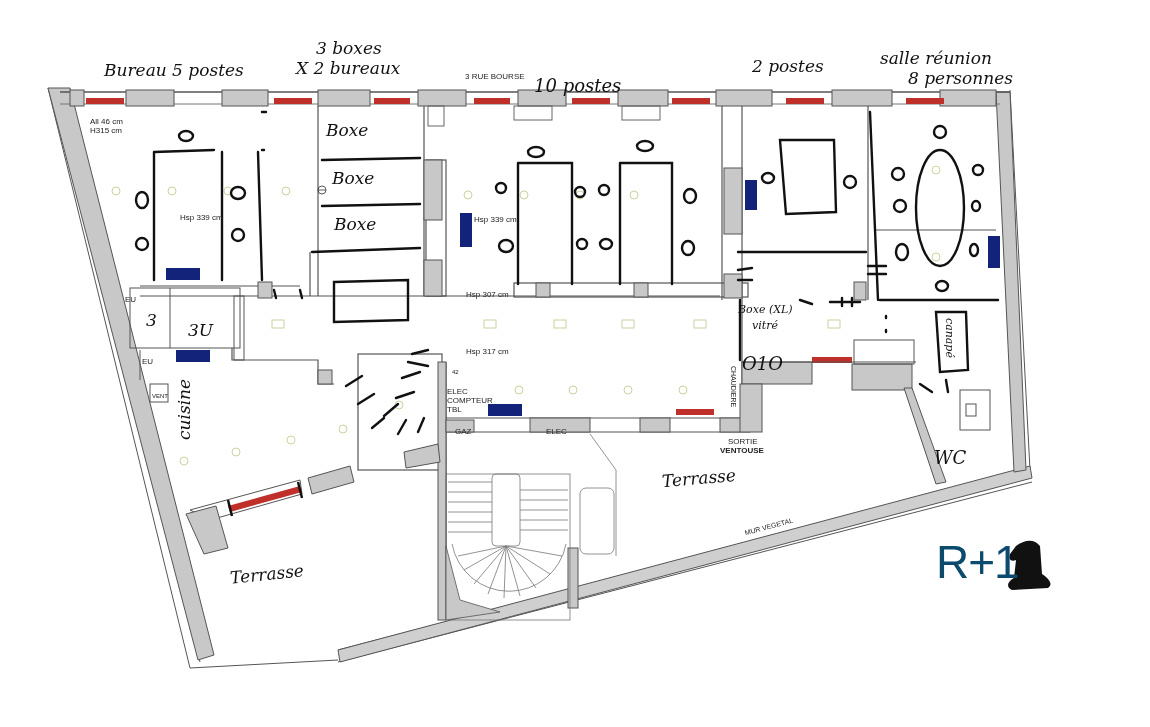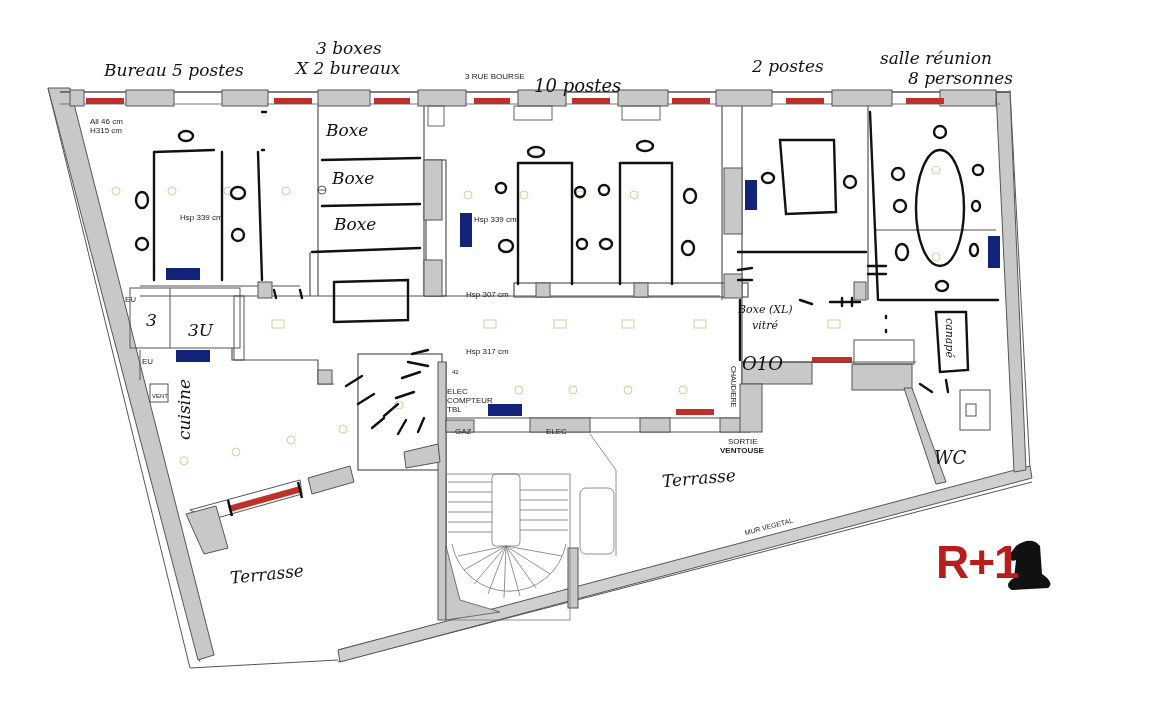--- a/index.html
+++ b/index.html
@@ -4,21 +4,21 @@
 <style>
   html, body { margin:0; padding:0; background:#ffffff; }
   body { width:1150px; height:727px; position:relative; overflow:hidden; font-family:"Liberation Sans", sans-serif; }
   #plan { position:absolute; left:0; top:0; width:1150px; height:727px; }
   .lbl { position:absolute; font-family:"Liberation Sans", sans-serif; font-size:8px; color:#222; line-height:9px; white-space:nowrap; }
   .hw { position:absolute; font-family:"DejaVu Serif", serif; font-style:italic; color:#111; white-space:nowrap; line-height:1; }
   .hw-lg { font-size:18px;margin-top:19px; }
   .hw-md { font-size:17px; }
   .hw-sm { font-size:11px; }
   .vert { writing-mode:vertical-rl; }
-  .level { position:absolute; left:936px; top:535px; font-family:"Liberation Sans", sans-serif; font-weight:bold; font-size:46px; color:#b91c1c; letter-spacing:-1px; }
+  .level { position:absolute; left:936px; top:535px; font-family:"Liberation Sans", sans-serif; font-weight:normal; font-size:46px; color:#0c4a6e; letter-spacing:-1px; }
 </style>
 </head>
 <body>
 
 <svg id="plan" viewBox="0 0 1150 727" xmlns="http://www.w3.org/2000/svg">
 
   <g fill="none" stroke="#555" stroke-width="1">
     <polyline points="48,88 190,668 338,660"></polyline>
     <polyline points="60,88 200,662"></polyline>
     <line x1="338" y1="650" x2="1030" y2="470"></line>

